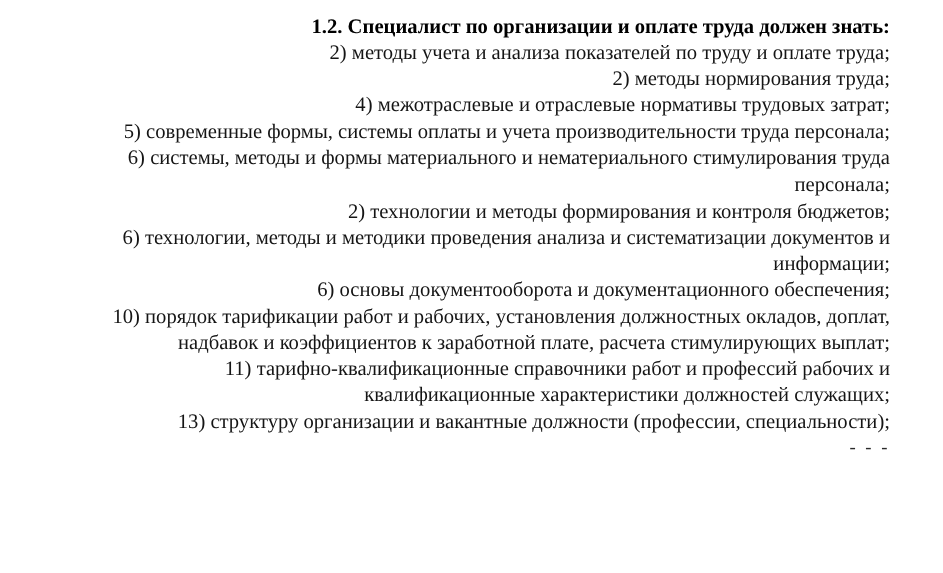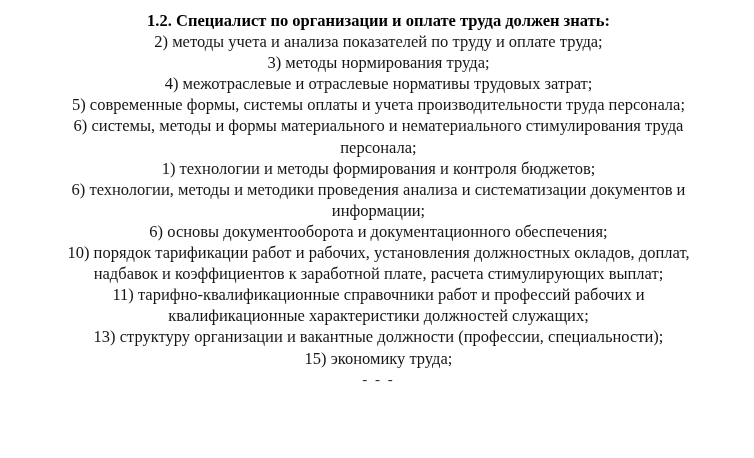--- a/index.html
+++ b/index.html
@@ -18,45 +18,44 @@
   }
   .page {
     box-sizing: border-box;
     width: 754px;
     height: 458px;
     padding: 10px 42px 0 45px;
     overflow: hidden;
   }
   .page p {
     margin: 0;
-    text-align: center;
+    text-align: right;
   }
   .heading {
     font-weight: bold;
     color: #000000;
   }
   .clipped-fragment {
     height: 14px;
     overflow: hidden;
     letter-spacing: 2px;
     color: #2a2a2a;
     font-size: 15px;
   }
 </style>
 </head>
 <body>
 
 <div class="page">
   <p class="heading">1.2. Специалист по организации и оплате труда должен знать:</p>
   <p class="item">2) методы учета и анализа показателей по труду и оплате труда;</p>
-  <p class="item">3) методы нормирования труда;</p>
+  <p class="item">2) методы нормирования труда;</p>
   <p class="item">4) межотраслевые и отраслевые нормативы трудовых затрат;</p>
   <p class="item">5) современные формы, системы оплаты и учета производительности труда персонала;</p>
   <p class="item">6) системы, методы и формы материального и нематериального стимулирования труда персонала;</p>
-  <p class="item">1) технологии и методы формирования и контроля бюджетов;</p>
+  <p class="item">2) технологии и методы формирования и контроля бюджетов;</p>
   <p class="item">6) технологии, методы и методики проведения анализа и систематизации документов и информации;</p>
   <p class="item">6) основы документооборота и документационного обеспечения;</p>
   <p class="item">10) порядок тарификации работ и рабочих, установления должностных окладов, доплат, надбавок и коэффициентов к заработной плате, расчета стимулирующих выплат;</p>
   <p class="item">11) тарифно-квалификационные справочники работ и профессий рабочих и квалификационные характеристики должностей служащих;</p>
   <p class="item">13) структуру организации и вакантные должности (профессии, специальности);</p>
-  <p class="item">15) экономику труда;</p>
   <p class="clipped-fragment">- - -</p>
 </div>
 
 </body></html>

